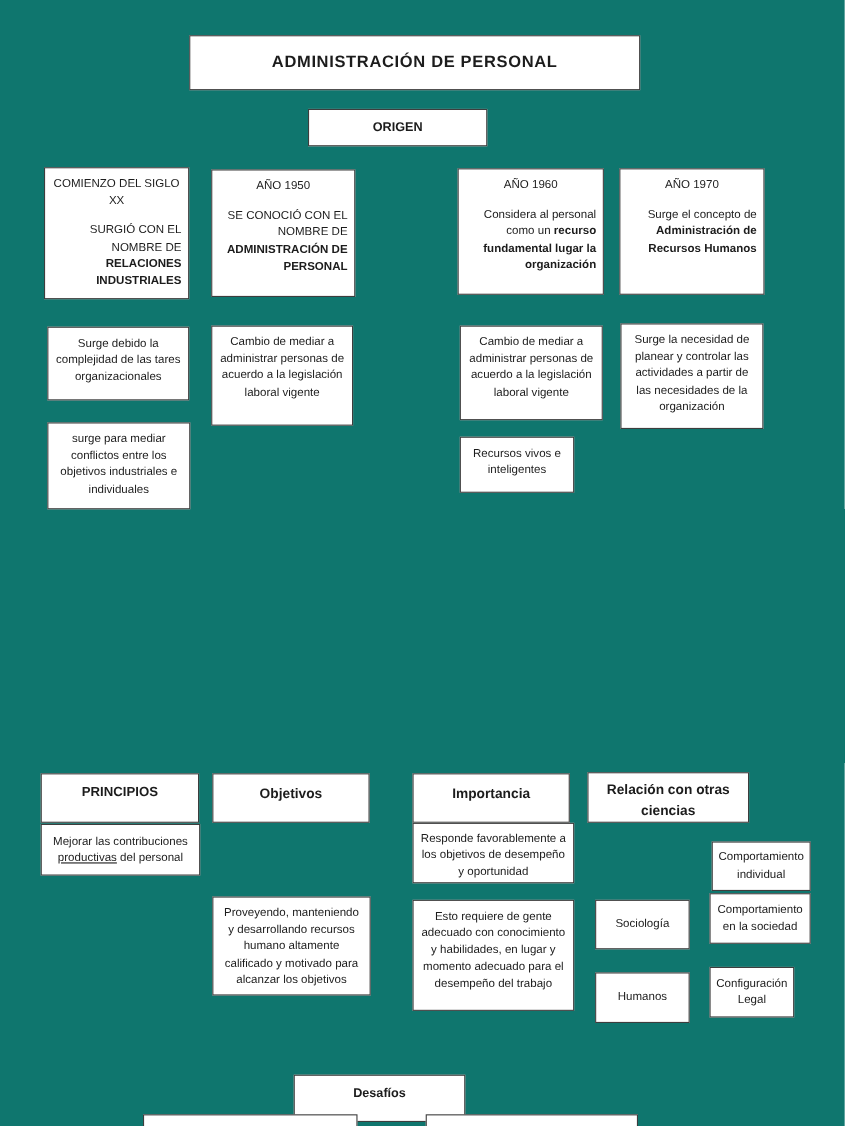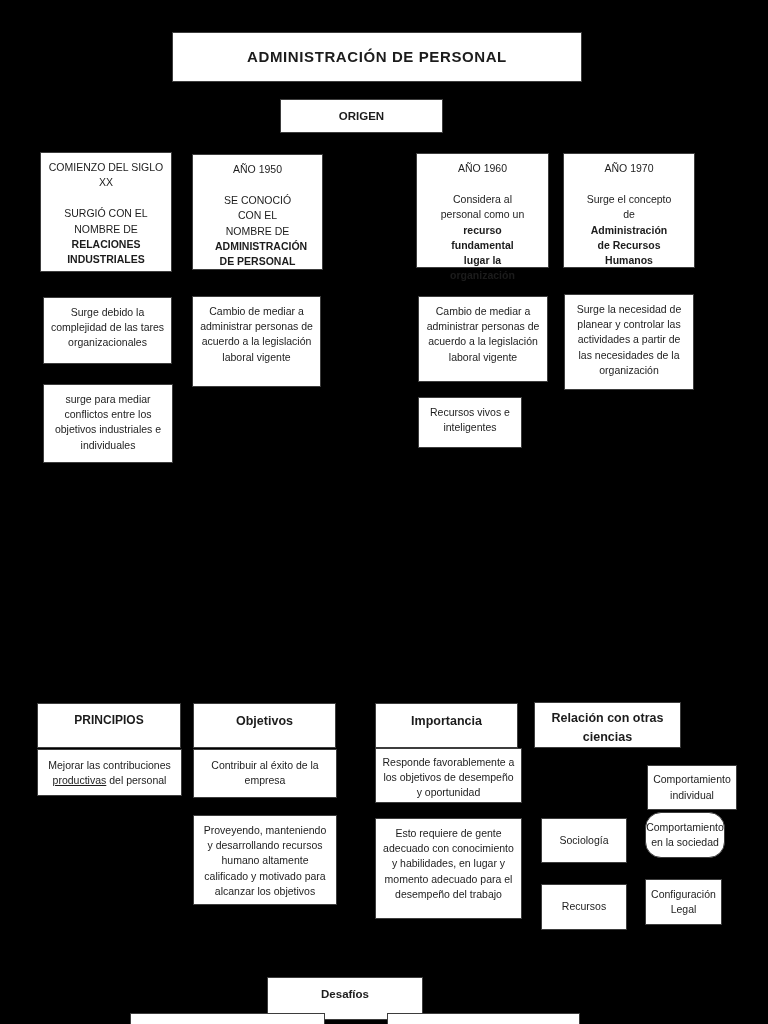--- a/index.html
+++ b/index.html
@@ -1,20 +1,20 @@
 <!DOCTYPE html>
 <html><head>
 <meta charset="utf-8">
 <style>
   html,body{margin:0;padding:0;background:#ffffff;}
   #canvas{
     position:relative;
     width:768px;height:1024px;
     margin:0 auto;
-    background:#000000;
+    background:#0f766e;
     overflow:hidden;
     font-family:"Liberation Sans", sans-serif;
     color:#1c1c1c;
   }
   .box{
     position:absolute;
     box-sizing:border-box;
     background:#ffffff;
     border:1.5px solid #3d3d3d;
     text-align:center;
@@ -31,21 +31,21 @@
     display:flex;align-items:center;justify-content:center;
     padding:4px 5px;
   }
   .label-box{
     font-weight:700;
     font-size:12.5px;
     padding-top:8px;
     margin-top:24px;
   }
   .era .heading{margin-bottom:12px;}
-  .era .body{margin:16px;}
+  .era .body{margin:0;text-align:right;}
 </style>
 </head>
 <body>
 
 <div id="canvas">
 
   <div class="box title-box" style="left:172px;top:32px;width:410px;height:50px;">ADMINISTRACIÓN DE PERSONAL</div>
 
   <div class="box vcenter" style="left:280px;top:99px;width:163px;height:34px;font-weight:600;font-size:11.5px;">ORIGEN</div>
 
@@ -84,36 +84,35 @@
   <div class="box label-box" style="left:37px;top:679px;width:144px;height:45px;font-size:12px;">PRINCIPIOS</div>
 
   <div class="box label-box" style="left:193px;top:679px;width:143px;height:45px;">Objetivos</div>
 
   <div class="box label-box" style="left:375px;top:679px;width:143px;height:45px;">Importancia</div>
 
   <div class="box label-box" style="left:534px;top:678px;width:147px;height:46px;padding-top:6px;line-height:1.5;">Relación con otras ciencias</div>
 
   <div class="box" style="left:37px;top:749px;width:145px;height:47px;padding-top:8px;"><span>Mejorar las contribuciones </span><span style="text-decoration: underline;">productivas</span><span> del personal</span></div>
 
-  <div class="box" style="left:193px;top:749px;width:144px;height:49px;padding-top:8px;">Contribuir al éxito de la empresa</div>
 
   <div class="box" style="left:193px;top:815px;width:144px;height:90px;">Proveyendo, manteniendo y desarrollando recursos humano altamente calificado y motivado para alcanzar los objetivos</div>
 
   <div class="box" style="left:375px;top:748px;width:147px;height:55px;padding-top:6px;">Responde favorablemente a los objetivos de desempeño y oportunidad</div>
 
   <div class="box" style="left:375px;top:818px;width:147px;height:101px;">Esto requiere de gente adecuado con conocimiento y habilidades, en lugar y momento adecuado para el desempeño del trabajo</div>
 
 
   <div class="box vcenter" style="left:541px;top:818px;width:86px;height:45px;">Sociología</div>
 
-  <div class="box vcenter" style="left:541px;top:884px;width:86px;height:46px;">Recursos</div>
+  <div class="box vcenter" style="left:541px;top:884px;width:86px;height:46px;">Humanos</div>
 
   <div class="box vcenter" style="left:647px;top:745px;width:90px;height:45px;margin-top:20px;">Comportamiento individual</div>
 
-  <div class="box vcenter" style="left:645px;top:812px;width:80px;height:46px;border-radius:16px;">Comportamiento en la sociedad</div>
+  <div class="box vcenter" style="left:645px;top:812px;width:92px;height:46px;">Comportamiento en la sociedad</div>
 
   <div class="box vcenter" style="left:645px;top:879px;width:77px;height:46px;">Configuración Legal</div>
 
   <div class="box label-box" style="left:267px;top:953px;width:156px;height:43px;font-size:11.5px;">Desafíos</div>
 
   <div class="box" style="left:130px;top:1013px;width:195px;height:46px;"></div>
 
   <div class="box" style="left:387px;top:1013px;width:193px;height:46px;"></div>
 
 </div>

